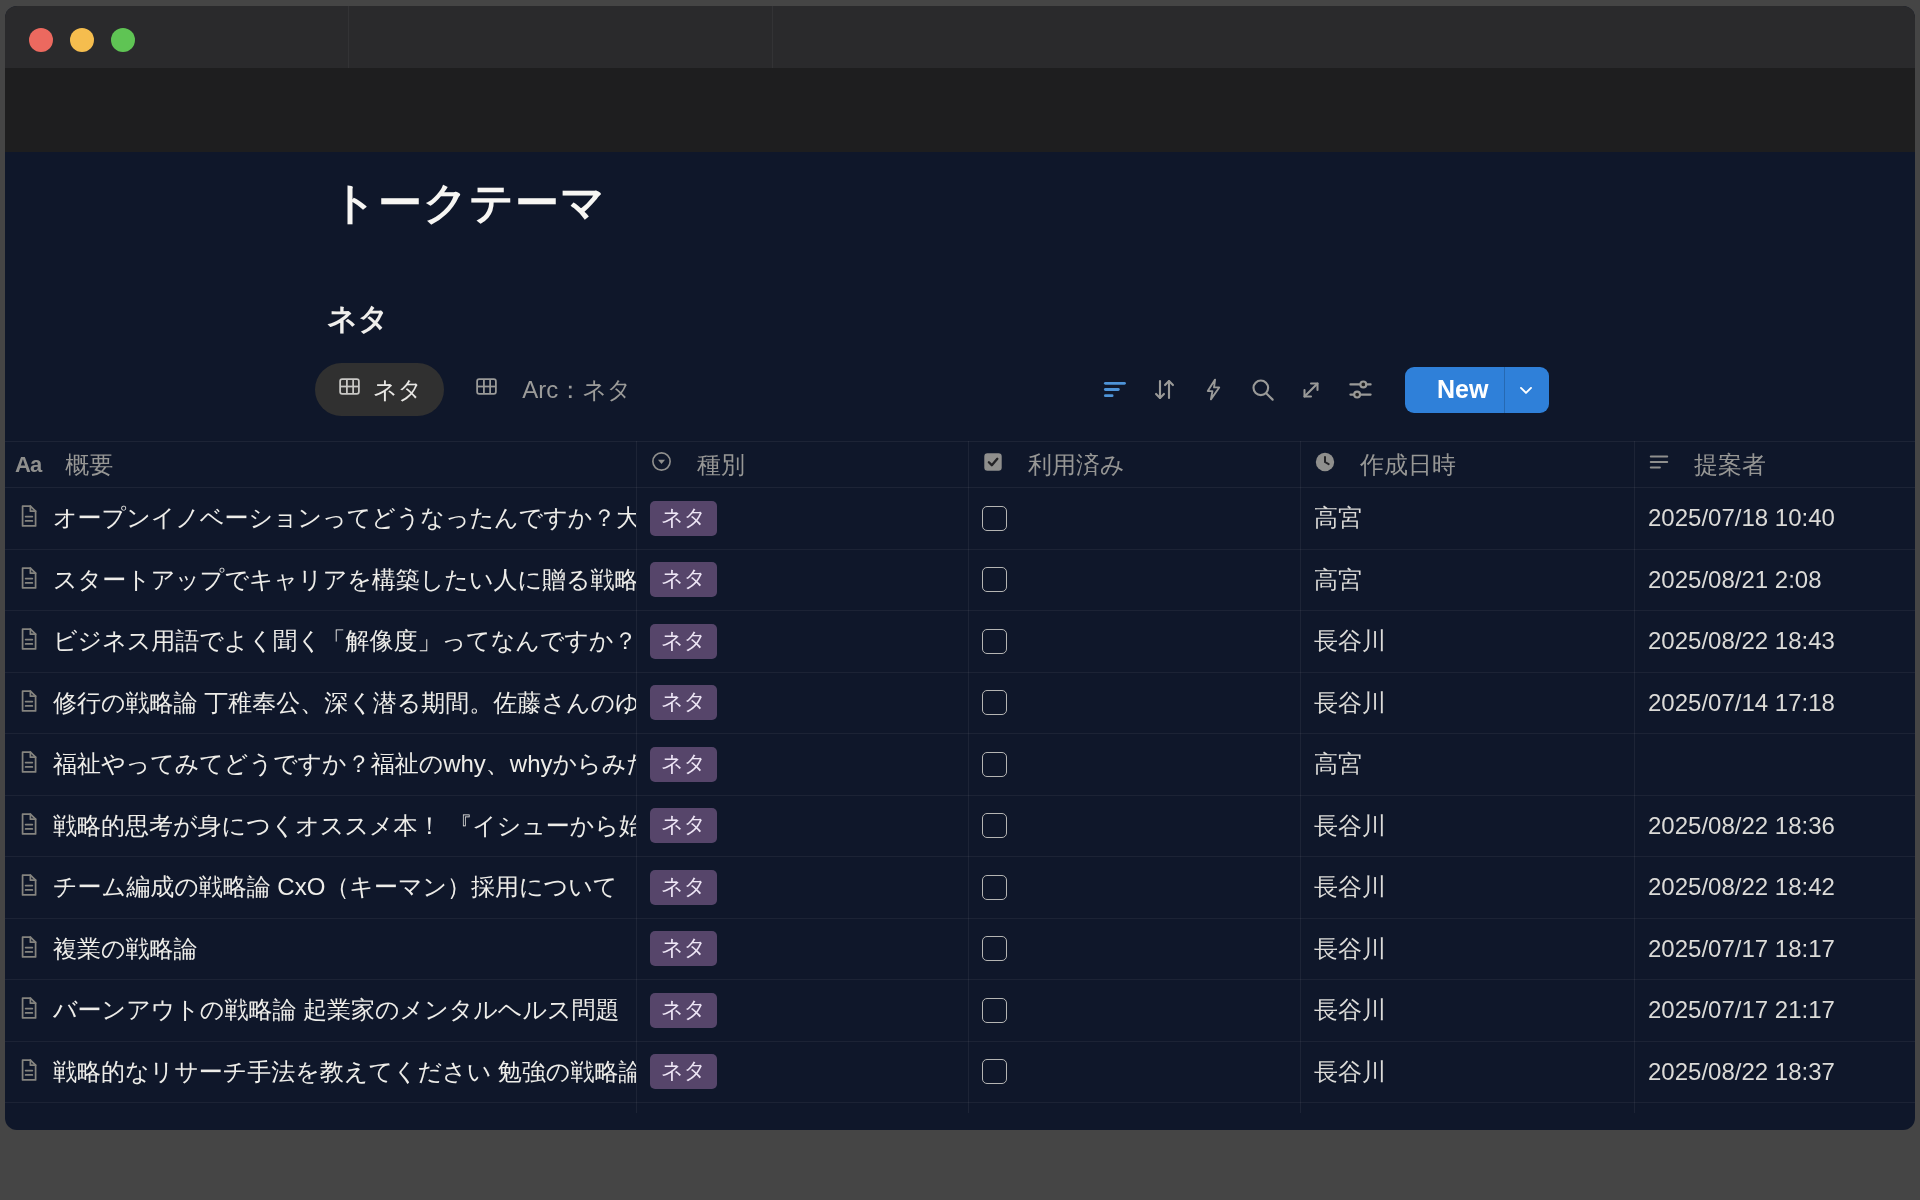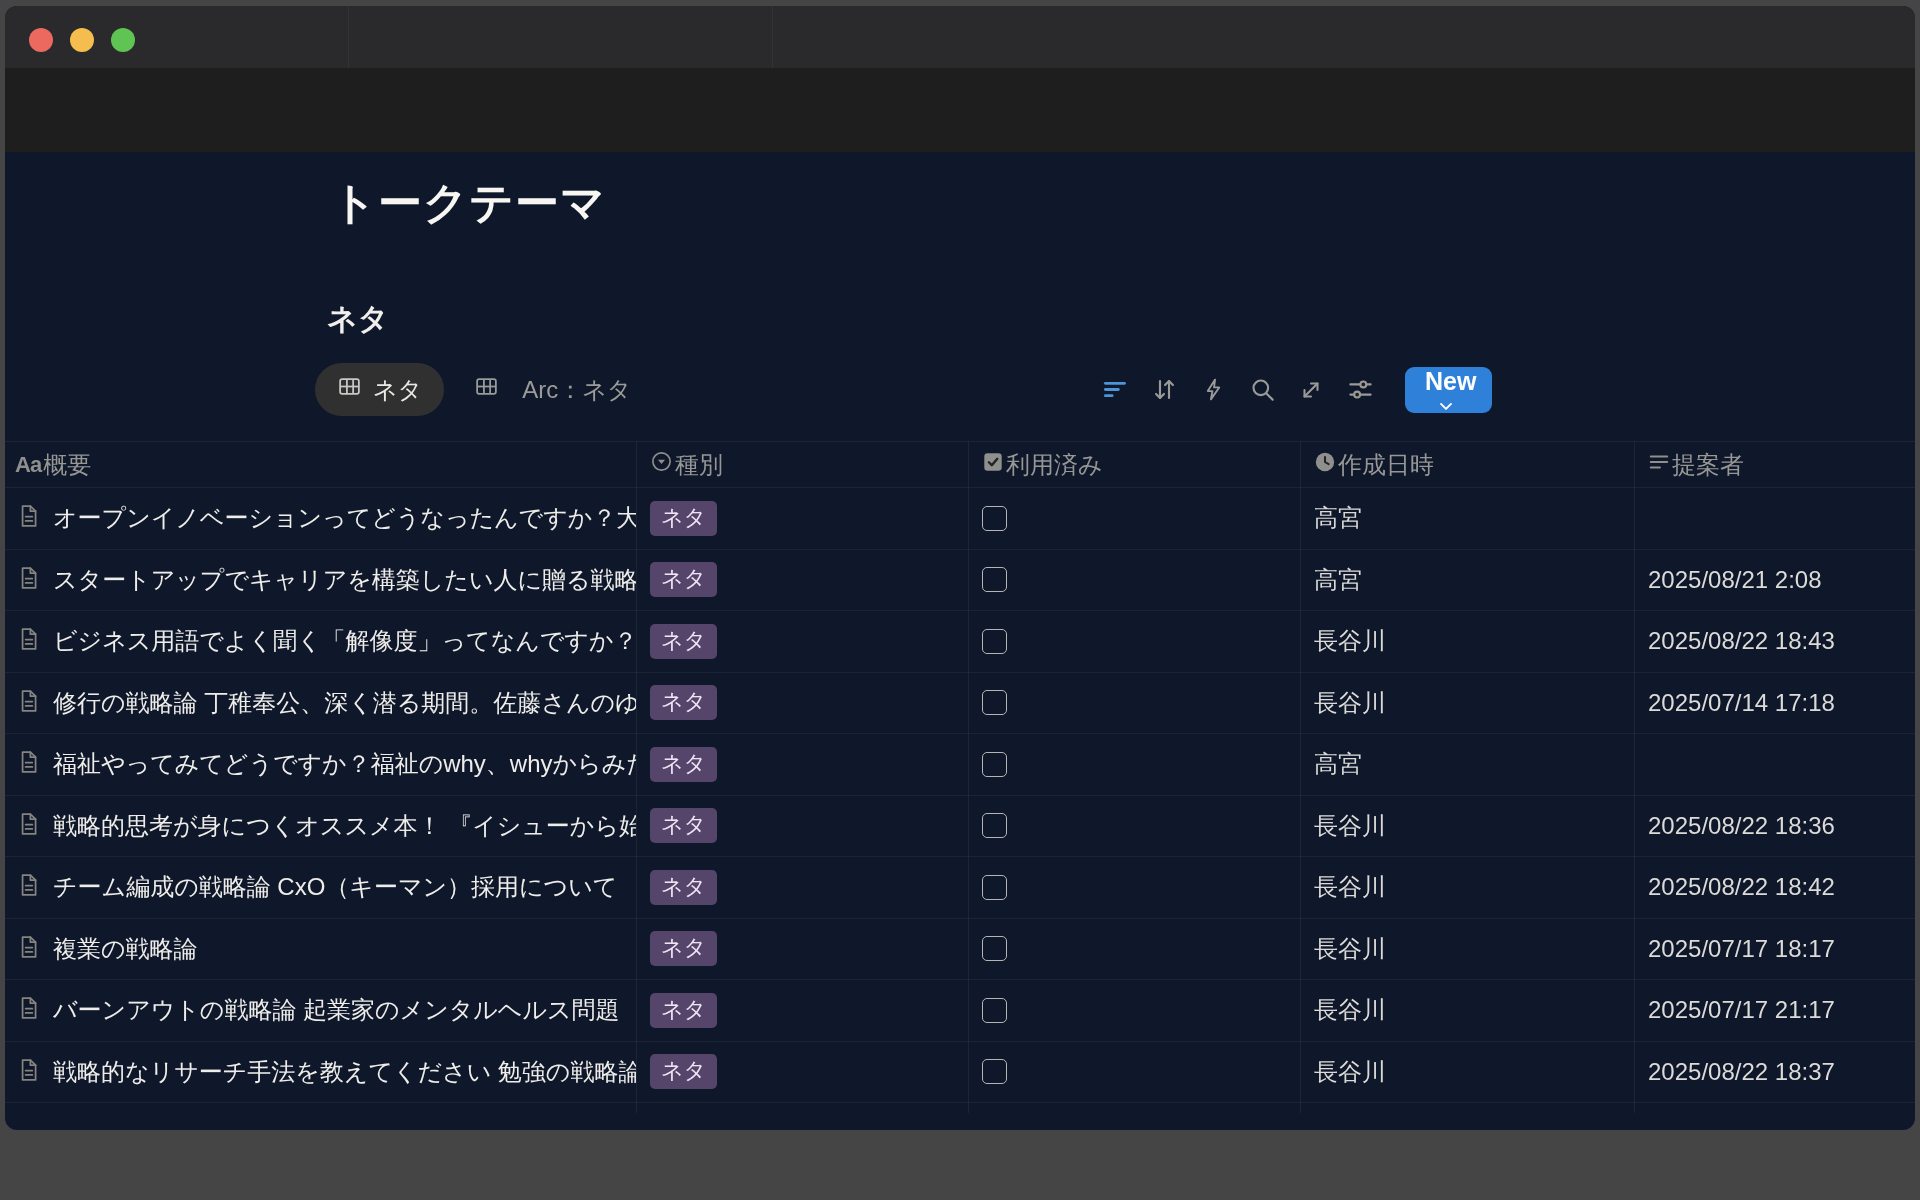--- a/index.html
+++ b/index.html
@@ -45,39 +45,39 @@
     display:flex; align-items:center; gap:11px; height:53px; padding:0 22px;
     border-radius:27px; color:#9b9b99; font-size:24px; font-weight:500; cursor:default;
   }
   .tab.active{ background:#303030; color:#e9e8e5; }
   .tab + .tab{ margin-left:8px;gap:23px; }
   .tab svg{ flex:none; }
   .tools{ position:absolute; left:1096px; top:0; height:53px; display:flex; align-items:center; gap:21px; }
   .tool{ width:28px; height:28px; display:flex; align-items:center; justify-content:center; }
   .new-btn{
     margin-left:10px; height:46px; border:none; border-radius:9px;
-    background:var(--accent,#2f80d9); color:#fff; display:flex; align-items:flex-start;
-    padding:0 0 0 20px; font-family:inherit; font-size:25px; font-weight:600; cursor:default;flex-direction:column;
+    background:var(--accent,#2f80d9); color:#fff; display:flex; align-items:center;
+    padding:0 0 0 32px; font-family:inherit; font-size:25px; font-weight:600; cursor:default;
   }
   .new-btn .nb-label{ padding-right:16px; }
   .new-btn .nb-divider{ width:1px; height:46px; background:rgba(0,0,0,0.18); }
   .new-btn .nb-chev{ padding:0 13px 0 11px; display:flex; align-items:center; }
   
   .table{ position:absolute; left:0; right:0; top:435px; }
   .thead, .trow{
     display:grid;
     grid-template-columns:631px 332px 332px 334px 1fr;
   }
   .thead{
     height:47px;
     border-top:1px solid rgba(255,255,255,0.06);
     border-bottom:1px solid rgba(255,255,255,0.06);
     color:#979795; font-size:24px;
   }
-  .hcell{ display:flex; align-items:center; gap:2px; padding-left:14px; overflow:hidden; }
+  .hcell{ display:flex; align-items:center; gap:24px; padding-left:14px; overflow:hidden; }
   .hcell.first{ padding-left:10px; }
   .aa-glyph{ font-size:22px; font-weight:600; color:#8f8f8d; letter-spacing:-1px; }
   .trow{ height:61.5px; border-bottom:1px solid rgba(255,255,255,0.055); }
   .cell{ display:flex; align-items:center; padding-left:14px; overflow:hidden; }
   .c-title{ gap:12px; padding-left:10px; }
   .c-title svg{ flex:none; }
   .title-text{
     white-space:nowrap; overflow:hidden; flex:1;
     font-size:24px; font-weight:500; color:#eeede9;
   }
@@ -253,20 +253,23 @@
     </div>
     <div class="cell c-type">
       <span class="tag">ネタ</span>
     </div>
     <div class="cell c-used">
       <span class="cb"></span>
     </div>
     <div class="cell c-prop">
       <span class="plain-text">高宮</span>
     </div>
+    <div class="cell c-date">
+      <span class="plain-text">2025/07/18 10:40</span>
+    </div>
   </div>
 
   <div class="trow">
     <div class="cell c-title">
       <span>
         <svg width="26" height="26" viewBox="0 0 24 24" fill="none" stroke="#85847f" stroke-width="1.6" stroke-linecap="round" stroke-linejoin="round">
           <path d="M7 2.8 h7.2 L19 7.6 V21.2 H7 z"></path>
           <path d="M14.2 2.8 V7.6 H19"></path>
           <line x1="9.8" y1="12.5" x2="16" y2="12.5"></line>
           <line x1="9.8" y1="16.5" x2="16" y2="16.5"></line>

